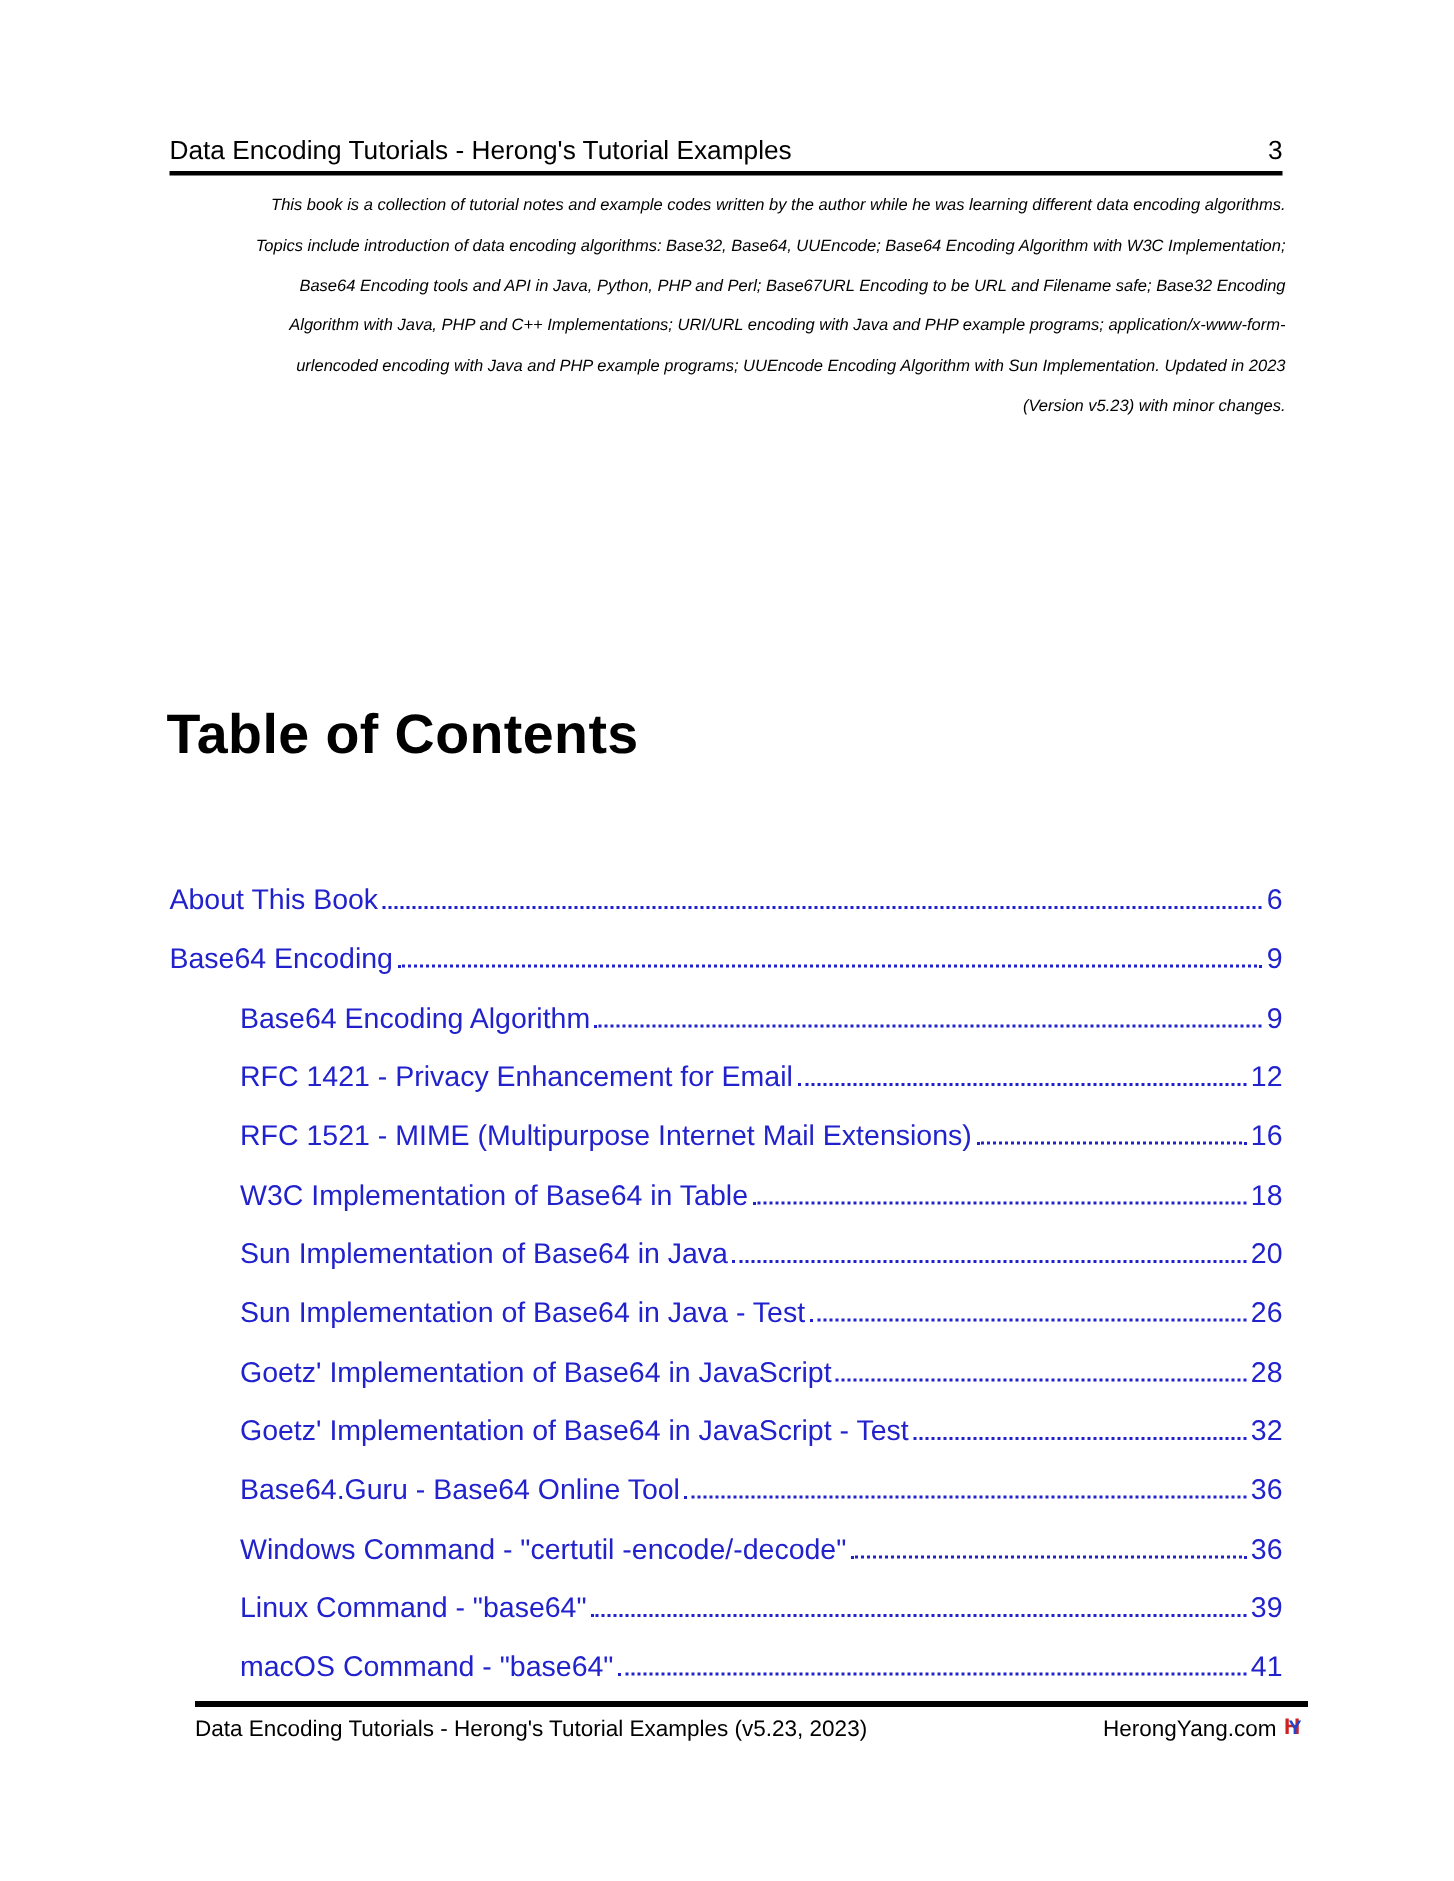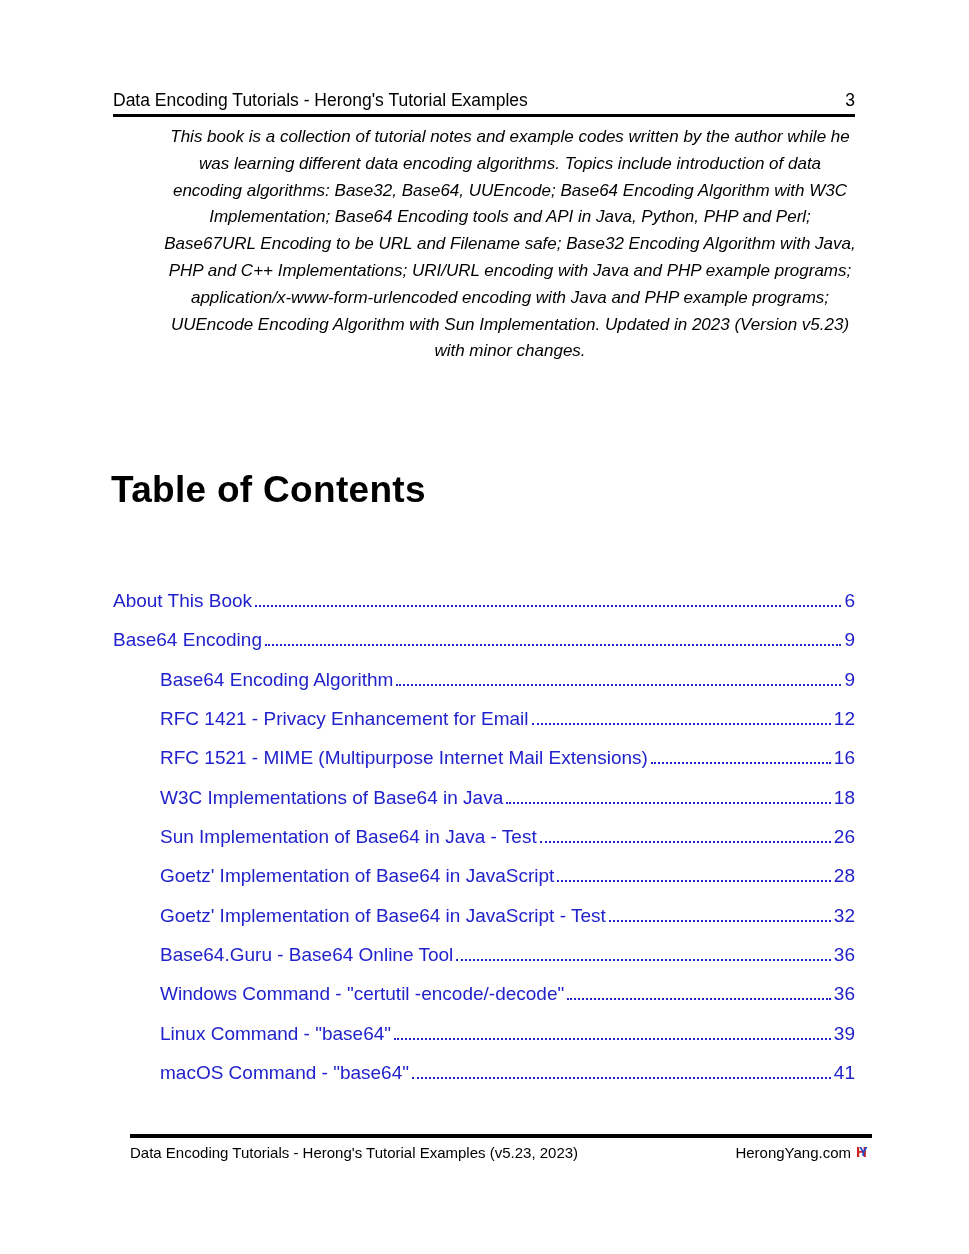--- a/index.html
+++ b/index.html
@@ -29,24 +29,24 @@
     box-sizing: border-box;
   }
 
   
   .abstract {
     position: absolute;
     top: 124px;
     left: 163px;
     width: 694px;
     margin: 0;
-    font-size: 17px;
+    font-size: 11px;
     font-style: italic;
     line-height: 26.8px;
-    text-align: center;
+    text-align: right;
   }
 
   
   .toc-title {
     position: absolute;
     top: 469px;
     left: 111px;
     margin: 0;
     font-size: 37px;
     font-weight: bold;
@@ -163,25 +163,30 @@
       <span class="toc-page">12</span>
     </div>
 
     <div class="toc-row indent">
       <span class="toc-label">RFC 1521 - MIME (Multipurpose Internet Mail Extensions)</span>
       <span class="toc-dots"></span>
       <span class="toc-page">16</span>
     </div>
 
     <div class="toc-row indent">
-      <span class="toc-label">W3C Implementations of Base64 in Java</span>
+      <span class="toc-label">W3C Implementation of Base64 in Table</span>
       <span class="toc-dots"></span>
       <span class="toc-page">18</span>
     </div>
 
+    <div class="toc-row indent">
+      <span class="toc-label">Sun Implementation of Base64 in Java</span>
+      <span class="toc-dots"></span>
+      <span class="toc-page">20</span>
+    </div>
 
     <div class="toc-row indent">
       <span class="toc-label">Sun Implementation of Base64 in Java - Test</span>
       <span class="toc-dots"></span>
       <span class="toc-page">26</span>
     </div>
 
     <div class="toc-row indent">
       <span class="toc-label">Goetz' Implementation of Base64 in JavaScript</span>
       <span class="toc-dots"></span>

